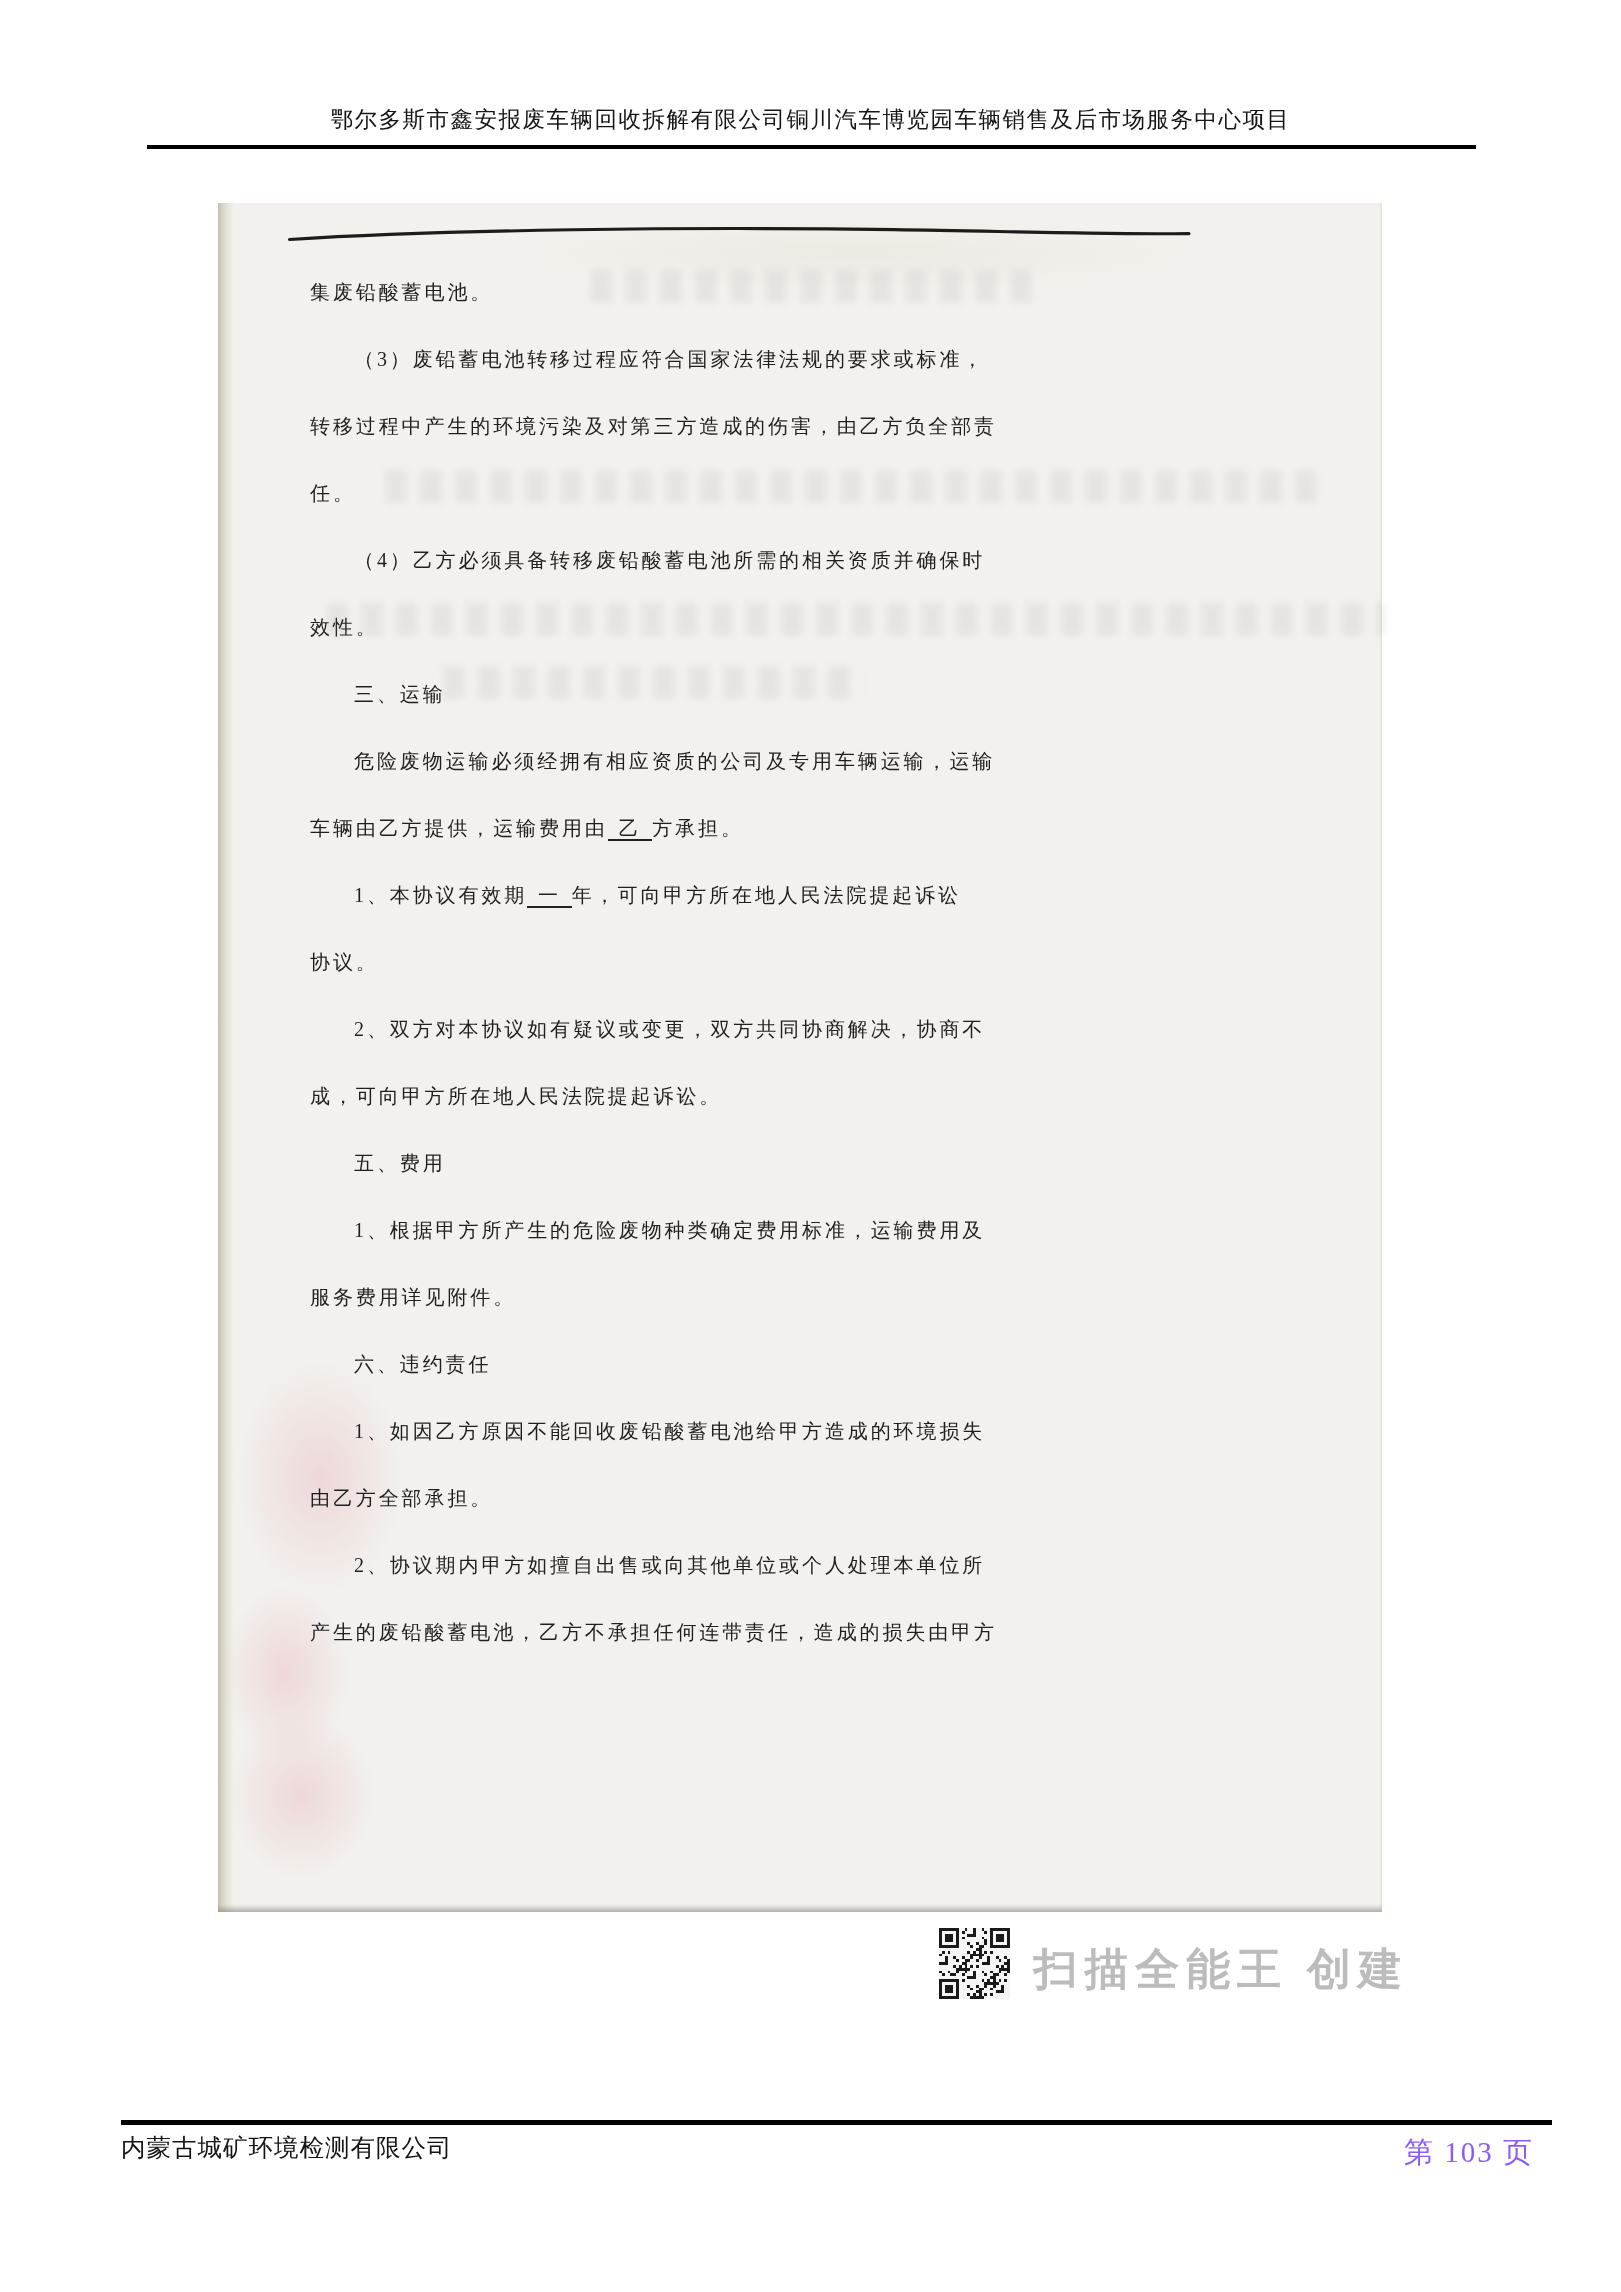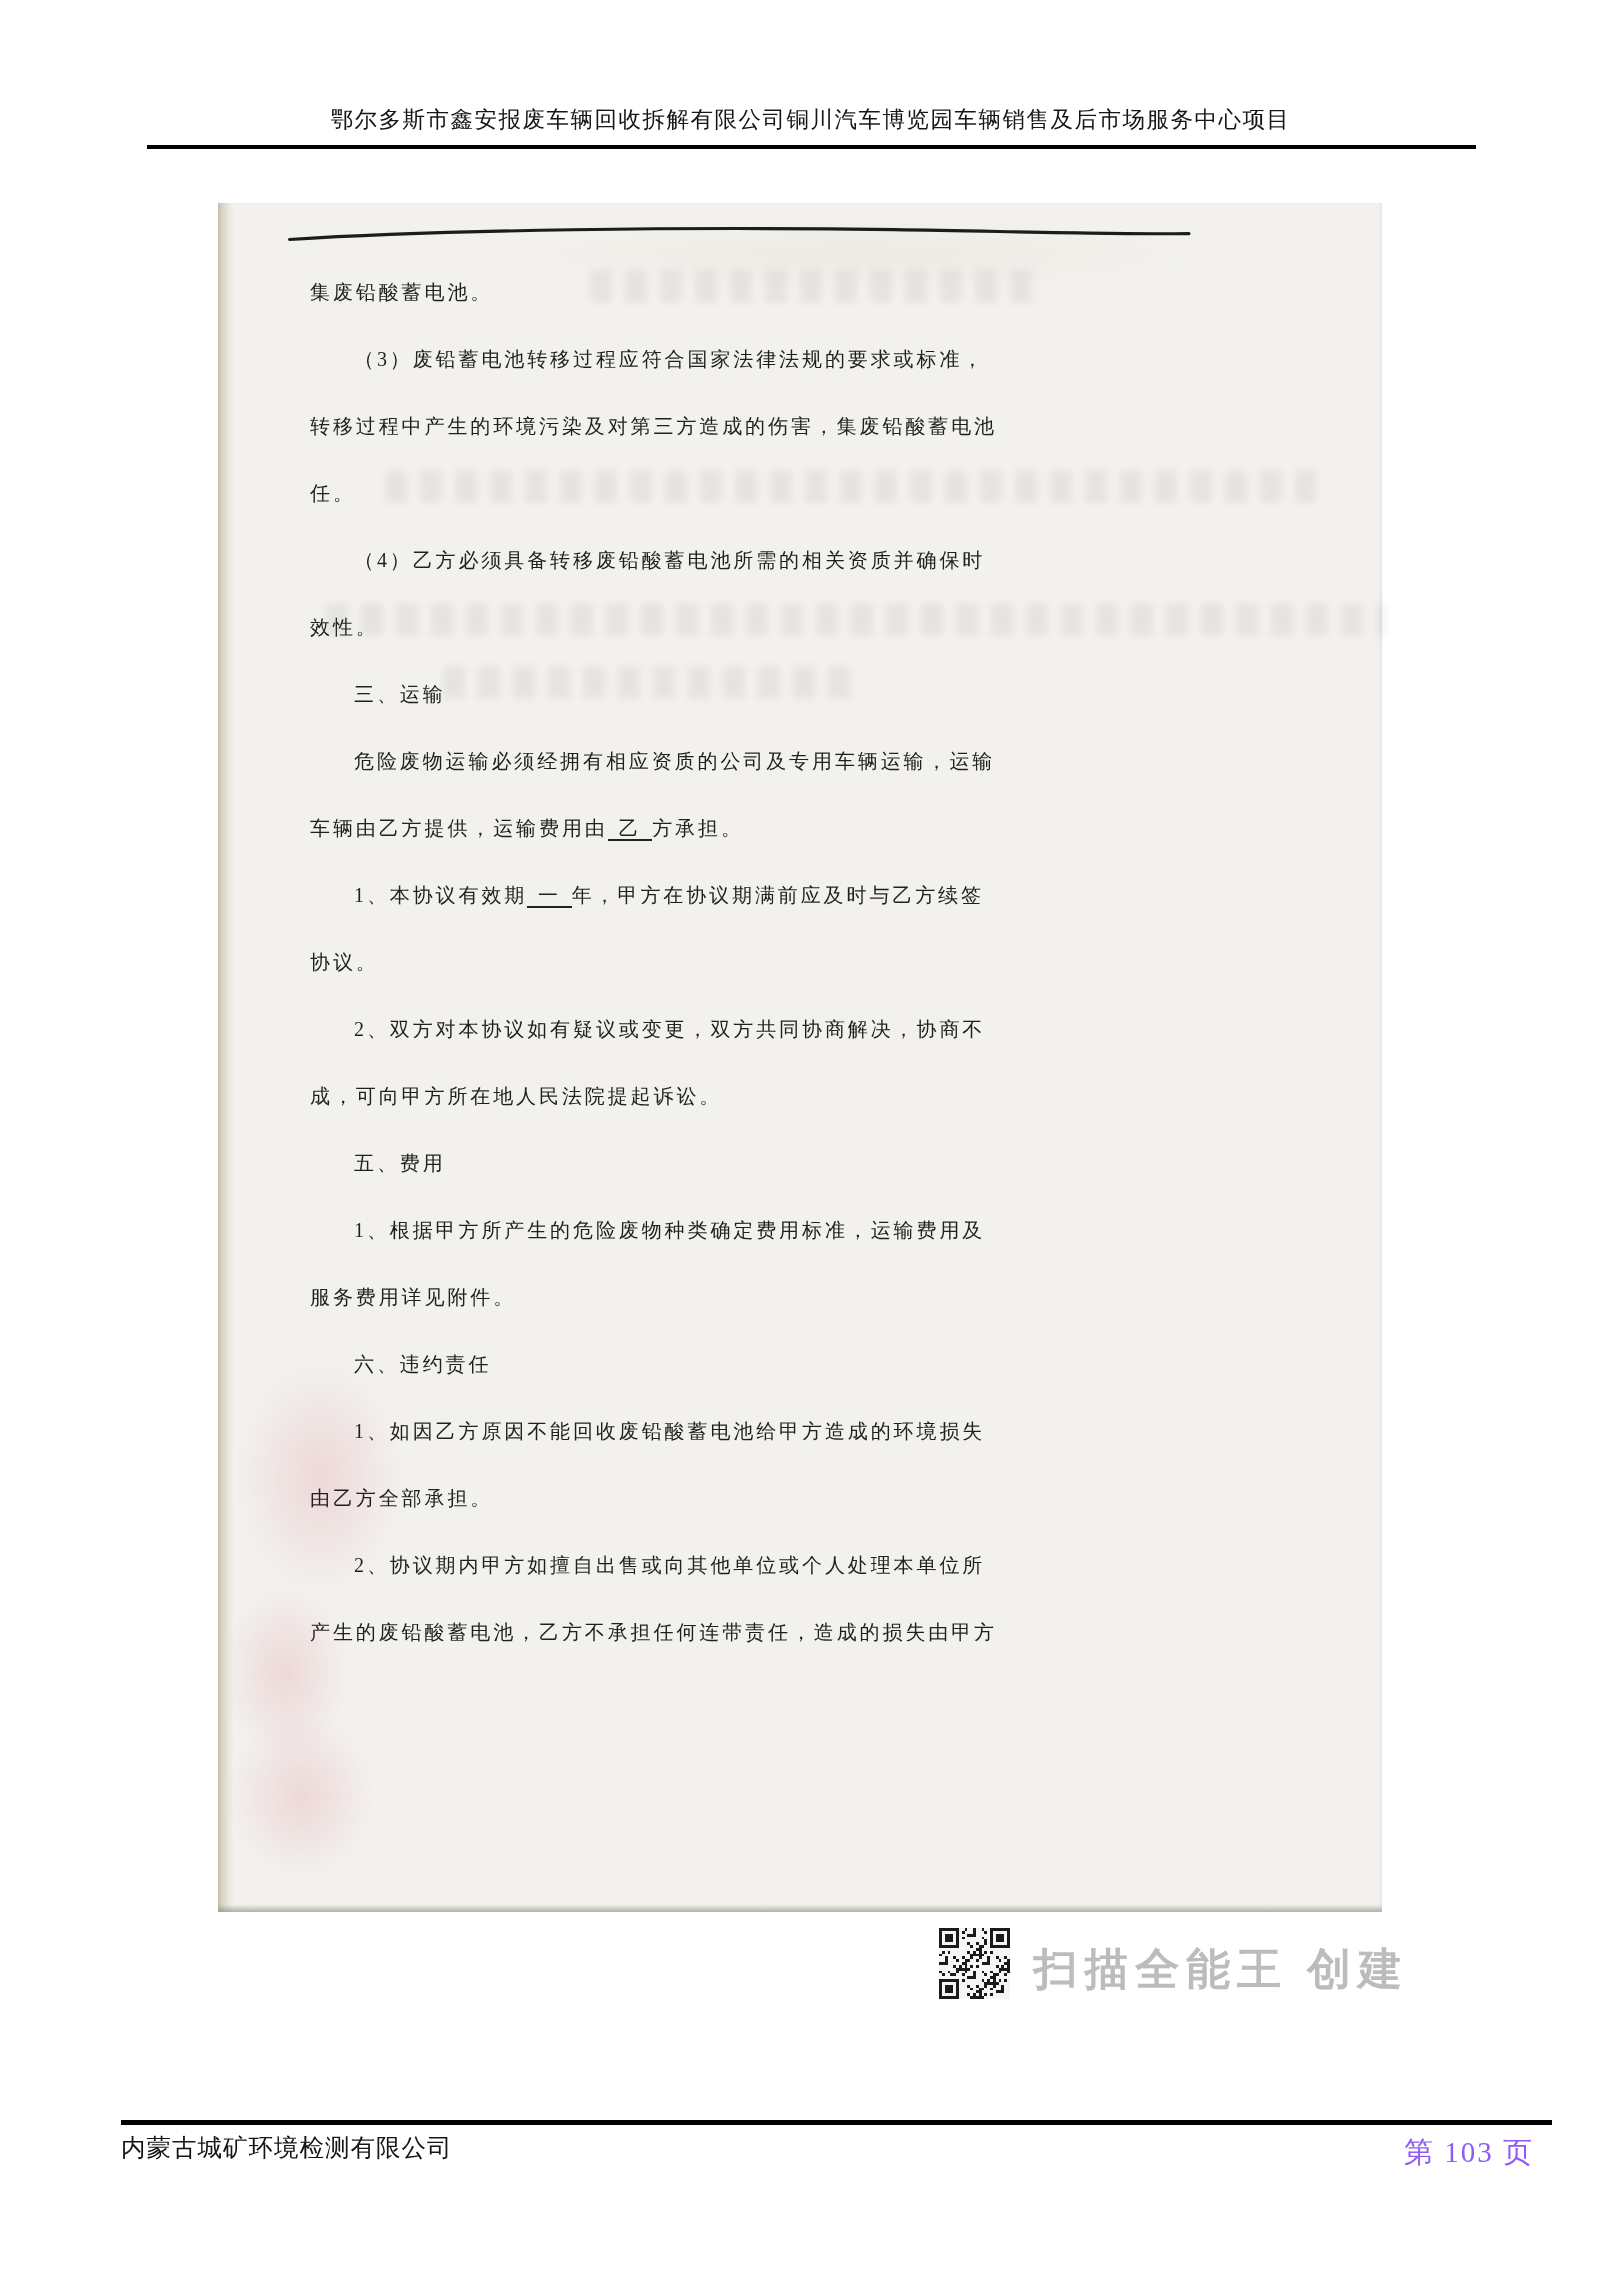--- a/index.html
+++ b/index.html
@@ -105,28 +105,28 @@
     <div class="smudge s2"></div>
     <div class="smudge s3"></div>
     <div class="smudge s4"></div>
     <div class="blob b1"></div>
     <div class="blob b2"></div>
     <div class="blob b3"></div>
 
     <div class="doc-lines" id="doc-lines">
         <div class="doc-line"><span>集废铅酸蓄电池。</span></div>
         <div class="doc-line indent"><span>（3）废铅蓄电池转移过程应符合国家法律法规的要求或标准，</span></div>
-        <div class="doc-line"><span>转移过程中产生的环境污染及对第三方造成的伤害，集废铅酸蓄电池</span></div>
+        <div class="doc-line"><span>转移过程中产生的环境污染及对第三方造成的伤害，由乙方负全部责</span></div>
         <div class="doc-line"><span>任。</span></div>
         <div class="doc-line indent"><span>（4）乙方必须具备转移废铅酸蓄电池所需的相关资质并确保时</span></div>
         <div class="doc-line"><span>效性。</span></div>
         <div class="doc-line indent"><span>三、运输</span></div>
         <div class="doc-line indent"><span>危险废物运输必须经拥有相应资质的公司及专用车辆运输，运输</span></div>
         <div class="doc-line"><span>车辆由乙方提供，运输费用由</span><span class="u">乙</span><span>方承担。</span></div>
-        <div class="doc-line indent"><span>1、本协议有效期</span><span class="u">一</span><span>年，甲方在协议期满前应及时与乙方续签</span></div>
+        <div class="doc-line indent"><span>1、本协议有效期</span><span class="u">一</span><span>年，可向甲方所在地人民法院提起诉讼</span></div>
         <div class="doc-line"><span>协议。</span></div>
         <div class="doc-line indent"><span>2、双方对本协议如有疑议或变更，双方共同协商解决，协商不</span></div>
         <div class="doc-line"><span>成，可向甲方所在地人民法院提起诉讼。</span></div>
         <div class="doc-line indent"><span>五、费用</span></div>
         <div class="doc-line indent"><span>1、根据甲方所产生的危险废物种类确定费用标准，运输费用及</span></div>
         <div class="doc-line"><span>服务费用详见附件。</span></div>
         <div class="doc-line indent"><span>六、违约责任</span></div>
         <div class="doc-line indent"><span>1、如因乙方原因不能回收废铅酸蓄电池给甲方造成的环境损失</span></div>
         <div class="doc-line"><span>由乙方全部承担。</span></div>
         <div class="doc-line indent"><span>2、协议期内甲方如擅自出售或向其他单位或个人处理本单位所</span></div>

